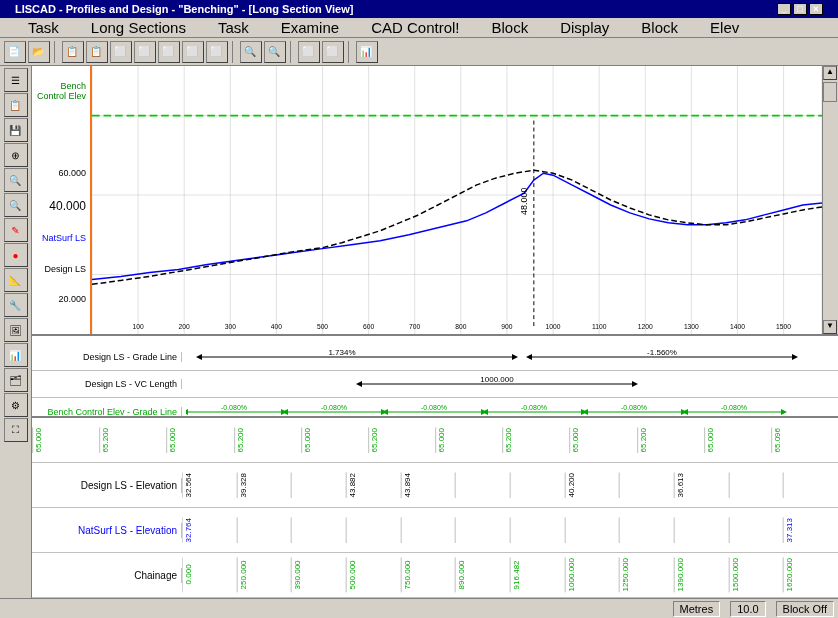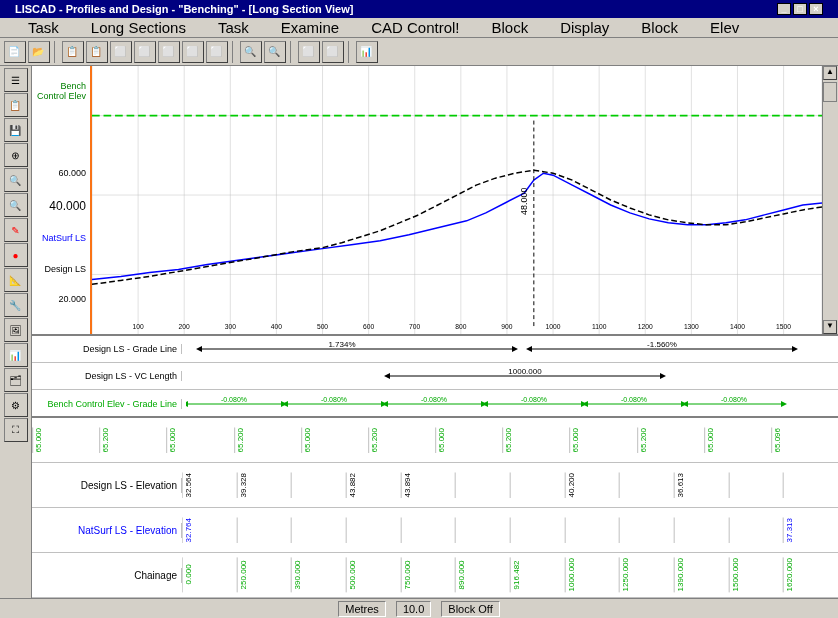--- a/index.html
+++ b/index.html
@@ -173,21 +173,21 @@
       overflow: hidden;
     }
 
     
     .status-bar {
       height: 20px;
       background: #d4d0c8;
       border-top: 1px solid #808080;
       display: flex;
       align-items: center;
-      justify-content: center;
+      justify-content: flex-end;
       padding: 0 4px;
       font-size: 11px;
       gap: 10px;
     }
     .status-item {
       border: 1px solid #808080;
       border-right-color: #ffffff;
       border-bottom-color: #ffffff;
       padding: 1px 6px;
       background: #d4d0c8;
@@ -327,38 +327,38 @@
 
       <div class="scrollbar-v" style="right:0;top:0;bottom:0;width:16px;position:absolute;background:#d4d0c8;border-left:1px solid #808080;">
         <div style="width:14px;height:14px;background:#d4d0c8;border:1px solid #808080;border-right-color:#404040;border-bottom-color:#404040;text-align:center;cursor:pointer;font-size:8px;">▲</div>
         <div style="width:14px;height:20px;background:#d4d0c8;border:1px solid #808080;margin-top:2px;"></div>
         <div style="position:absolute;bottom:0;width:14px;height:14px;background:#d4d0c8;border:1px solid #808080;border-right-color:#404040;border-bottom-color:#404040;text-align:center;cursor:pointer;font-size:8px;">▼</div>
       </div>
     </div>
 
     <div class="data-rows" style="height:82px;border-bottom:2px solid #808080;background:white;position:relative;overflow:hidden;">
 
-      <div style="display:flex;height:27px;border-bottom:1px solid #c0c0c0;align-items:center;">
+      <div style="display:flex;height:27px;border-bottom:1px solid #c0c0c0;align-items:center;margin-top:8px;">
         <div style="width:150px;font-size:9px;padding:0 4px;text-align:right;border-right:1px solid #c0c0c0;">Design LS - Grade Line</div>
         <div style="flex:1;position:relative;overflow:hidden;height:100%;display:flex;align-items:center;padding:0 10px;">
 
           <svg width="100%" height="20">
             <line x1="10" y1="10" x2="320" y2="10" stroke="black" stroke-width="1"></line>
             <polygon points="10,7 10,13 4,10" fill="black"></polygon>
             <polygon points="320,7 320,13 326,10" fill="black"></polygon>
             <text x="150" y="8" fill="black" font-size="8" font-family="Arial" text-anchor="middle">1.734%</text>
             <line x1="340" y1="10" x2="600" y2="10" stroke="black" stroke-width="1"></line>
             <polygon points="340,7 340,13 334,10" fill="black"></polygon>
             <polygon points="600,7 600,13 606,10" fill="black"></polygon>
             <text x="470" y="8" fill="black" font-size="8" font-family="Arial" text-anchor="middle">-1.560%</text>
           </svg>
         </div>
       </div>
 
-      <div style="display:flex;height:27px;border-bottom:1px solid #c0c0c0;align-items:center;gap:28px;">
+      <div style="display:flex;height:27px;border-bottom:1px solid #c0c0c0;align-items:center;">
         <div style="width:150px;font-size:9px;padding:0 4px;text-align:right;border-right:1px solid #c0c0c0;">Design LS - VC Length</div>
         <div style="flex:1;position:relative;overflow:hidden;height:100%;display:flex;align-items:center;padding:0 10px;">
           <svg width="100%" height="20">
             <line x1="170" y1="10" x2="440" y2="10" stroke="black" stroke-width="1"></line>
             <polygon points="170,7 170,13 164,10" fill="black"></polygon>
             <polygon points="440,7 440,13 446,10" fill="black"></polygon>
             <text x="305" y="8" fill="black" font-size="8" font-family="Arial" text-anchor="middle">1000.000</text>
           </svg>
         </div>
       </div>

